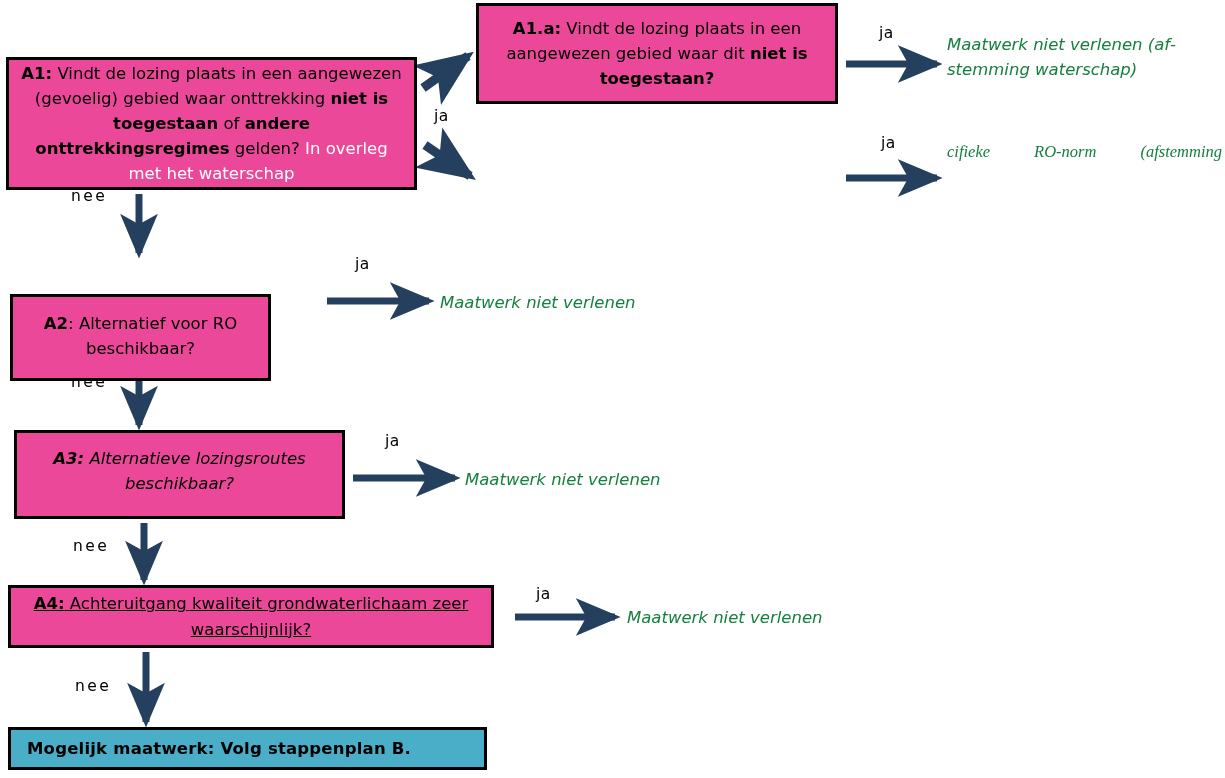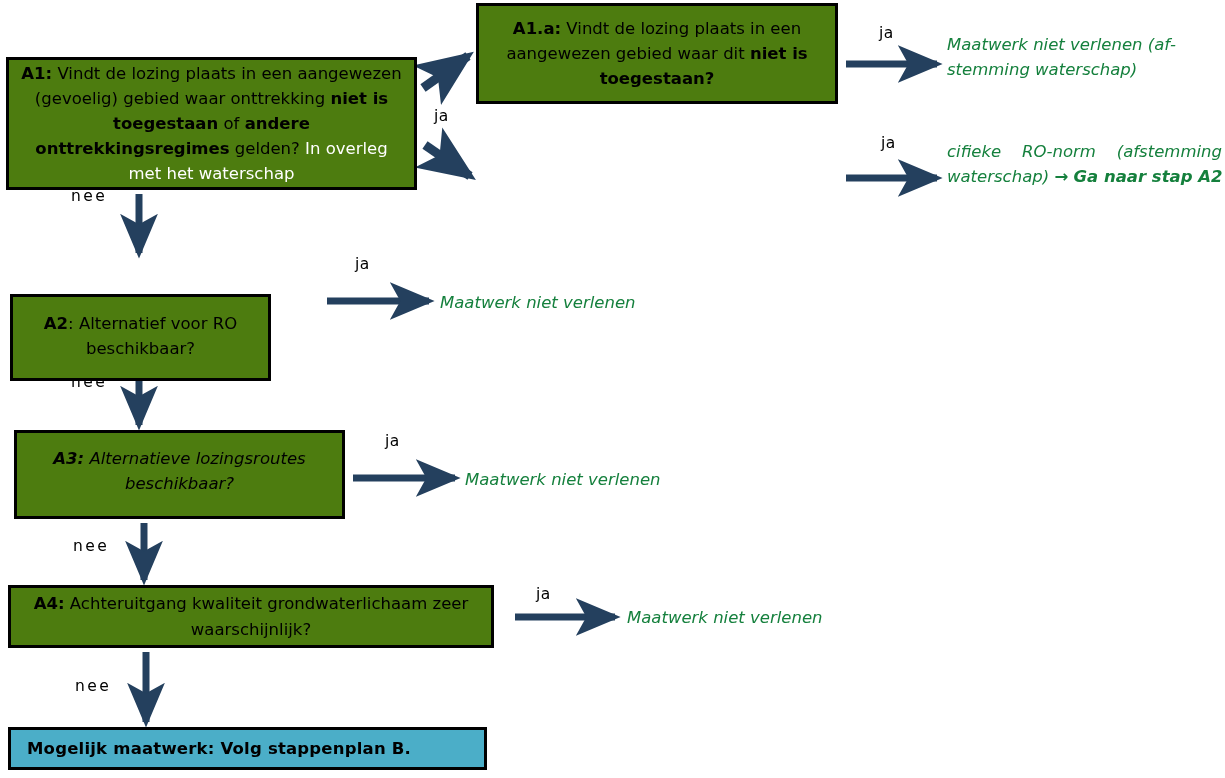--- a/index.html
+++ b/index.html
@@ -17,21 +17,21 @@
     box-sizing:border-box;
     border:3px solid #000000;
     display:flex;
     align-items:center;
     justify-content:center;
     text-align:center;
     line-height:1.52;
     color:#000000;
   }
   .box .inner{padding:0 10px;width:100%;}
-  .peach{background:#4d7c0f;}
+  .peach{background:#ec4899;}
   .blue{background:#4BAEC8;justify-content:flex-start;text-align:left;}
   .blue .inner{padding-left:16px;font-weight:bold;letter-spacing:.2px;}
 
   b{font-weight:bold;}
   .ghost{color:#ffffff;}
 
   .lbl{
     position:absolute;
     color:#000000;
     white-space:nowrap;
@@ -101,21 +101,21 @@
       <b>A2</b><span>: Alternatief voor RO beschikbaar?</span>
     </div>
   </div>
 
   <div class="box peach" style="left:14px;top:430px;width:331px;height:89px;font-size:16.5px;align-items:flex-start;font-style:italic;">
     <div class="inner" style="padding-top:13px;">
       <b>A3:</b><span> Alternatieve lozingsroutes beschikbaar?</span>
     </div>
   </div>
 
-  <div class="box peach" style="left:8px;top:585px;width:486px;height:63px;font-size:16.5px;">
+  <div class="box peach" style="left:8px;top:585px;width:486px;height:63px;font-size:16.5px;text-decoration:underline;">
     <div class="inner">
       <b>A4:</b><span> Achteruitgang kwaliteit grondwaterlichaam zeer waarschijnlijk?</span>
     </div>
   </div>
 
   <div class="box blue" style="left:8px;top:727px;width:479px;height:43px;font-size:16.5px;">
     <div class="inner">Mogelijk maatwerk: Volg stappenplan B.</div>
   </div>
 
   <div class="lbl lbl-ja" style="left:434px;top:107px;font-size:15.5px;">ja</div>
@@ -137,27 +137,22 @@
   <div class="lbl lbl-ja" style="left:536px;top:585px;font-size:15.5px;">ja</div>
 
   <div class="lbl lbl-nee" style="left:75px;top:677px;font-size:15.5px;">nee</div>
 
   <div class="sidetext" style="left:947px;top:33px;width:272px;font-size:16.5px;">
     <span>Maatwerk niet verlenen (af-</span>
     <span>stemming waterschap)</span>
   </div>
 
   <div class="sidetext" style="left:947px;top:140px;width:275px;font-size:16.5px;">
-    <span style="display:block;text-align:justify;text-align-last:justify;">
+    <span style="display:block;text-align:justify;text-align-last:justify;font-family:Liberation Serif, serif;">
       <span>cifieke RO-norm (afstemming</span>
-    </span>
-    <span style="white-space:nowrap;">
-      <span>waterschap)</span>
-      <b style="font-style:normal;">→</b>
-      <b>Ga naar stap A2</b>
     </span>
   </div>
 
   <div class="sidetext" style="left:440px;top:291px;font-size:16.5px;white-space:nowrap;">Maatwerk niet verlenen</div>
 
   <div class="sidetext" style="left:465px;top:468px;font-size:16.5px;white-space:nowrap;">Maatwerk niet verlenen</div>
 
   <div class="sidetext" style="left:627px;top:606px;font-size:16.5px;white-space:nowrap;">Maatwerk niet verlenen</div>
 
 </div>

